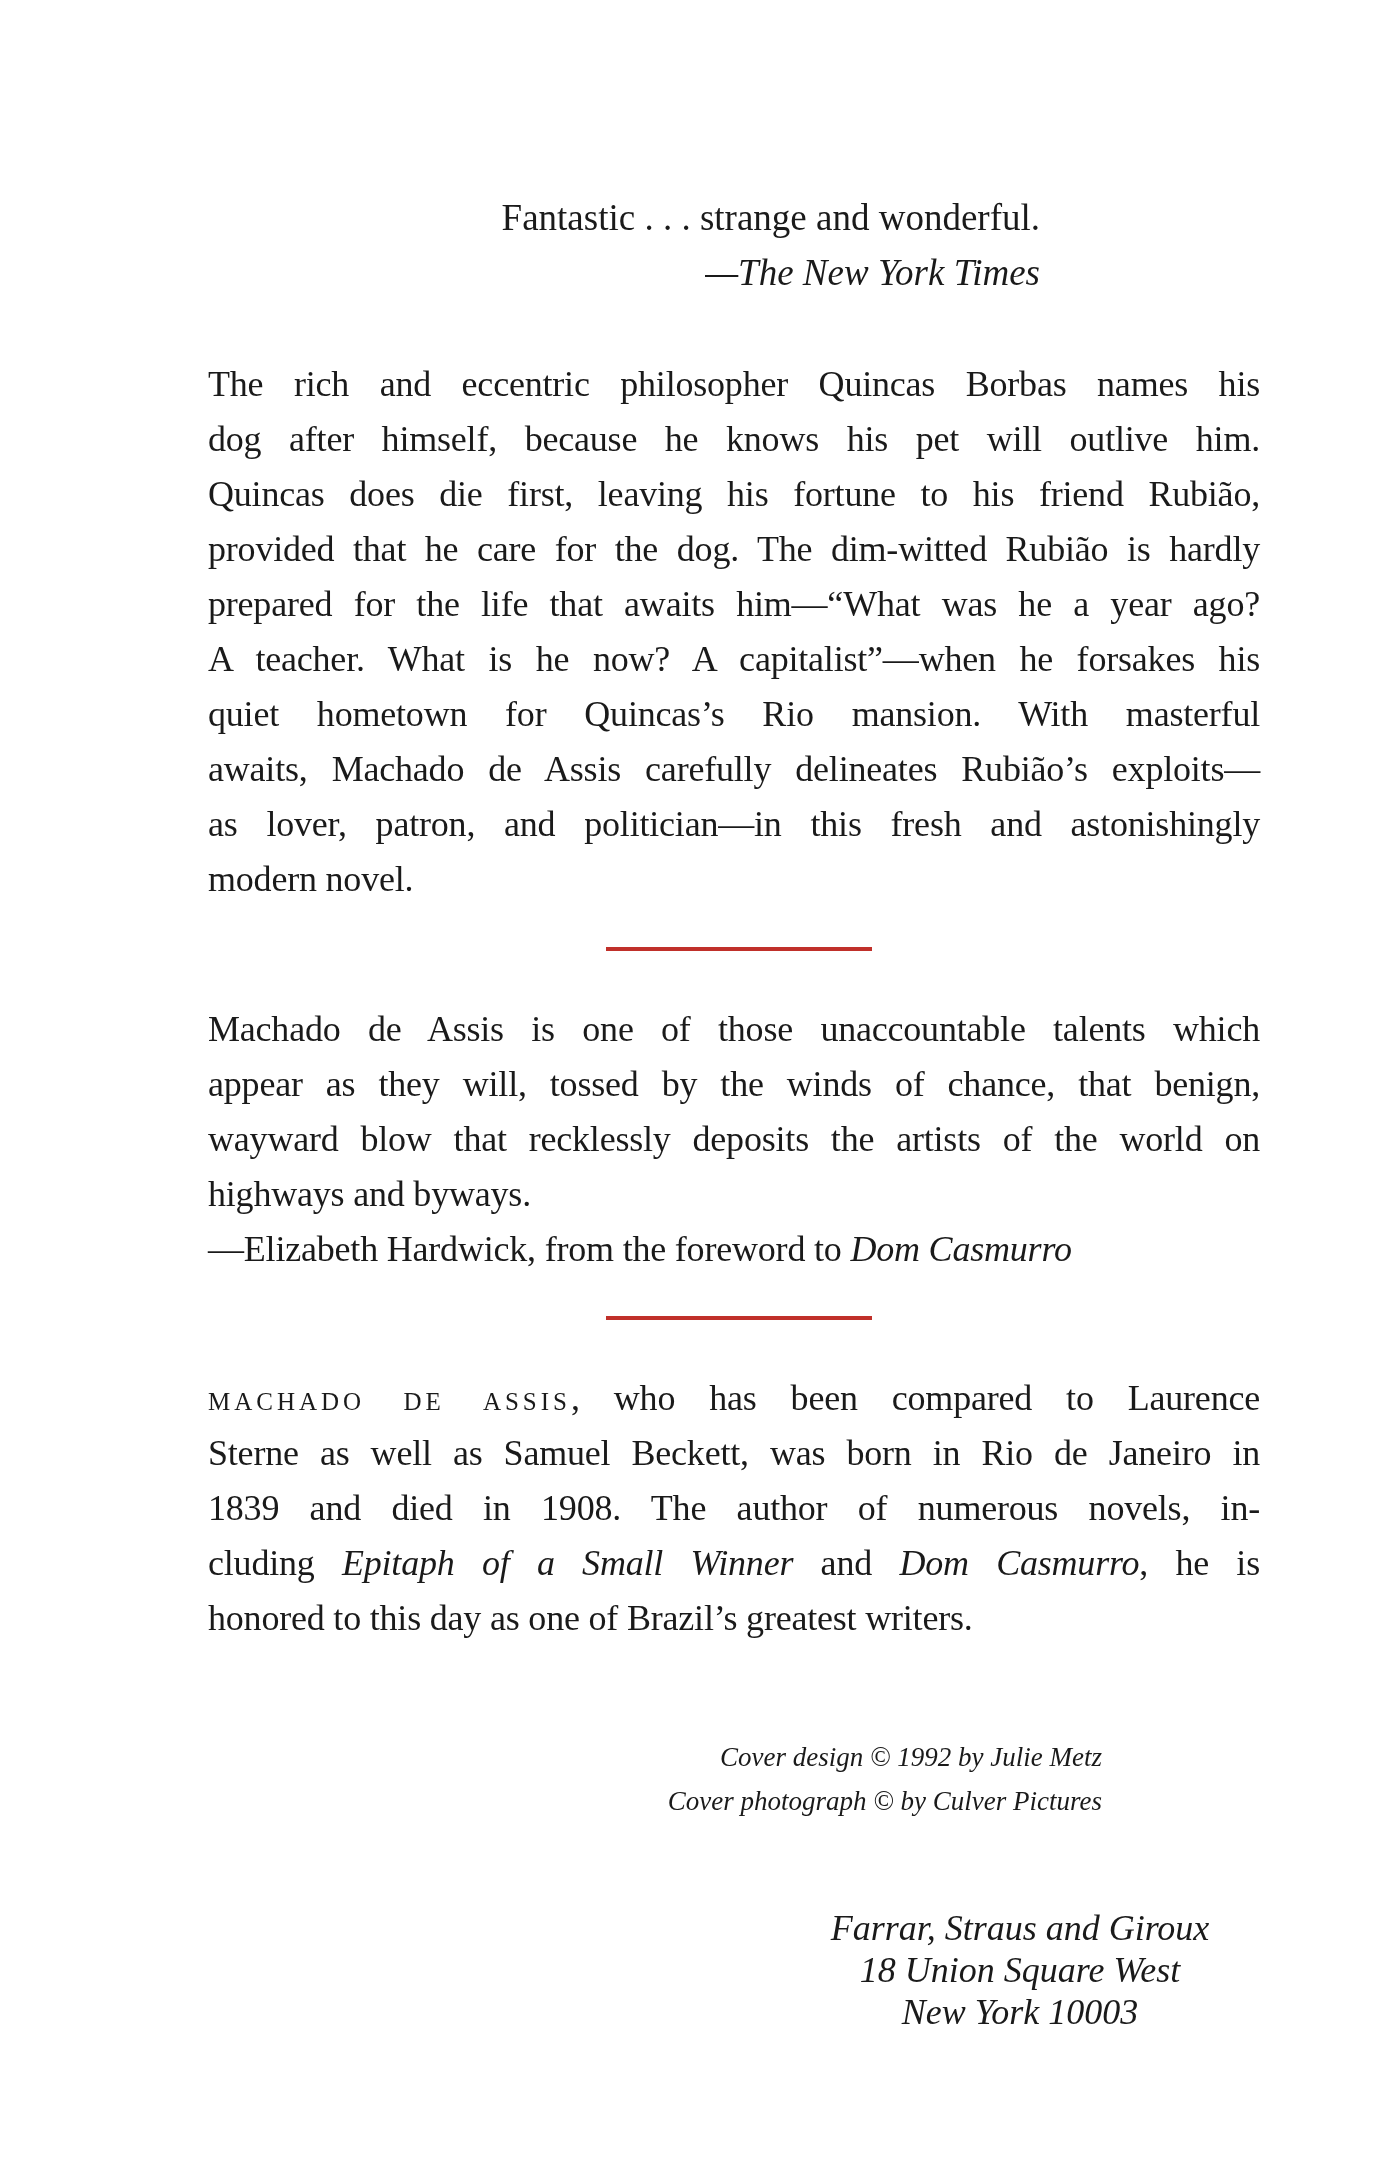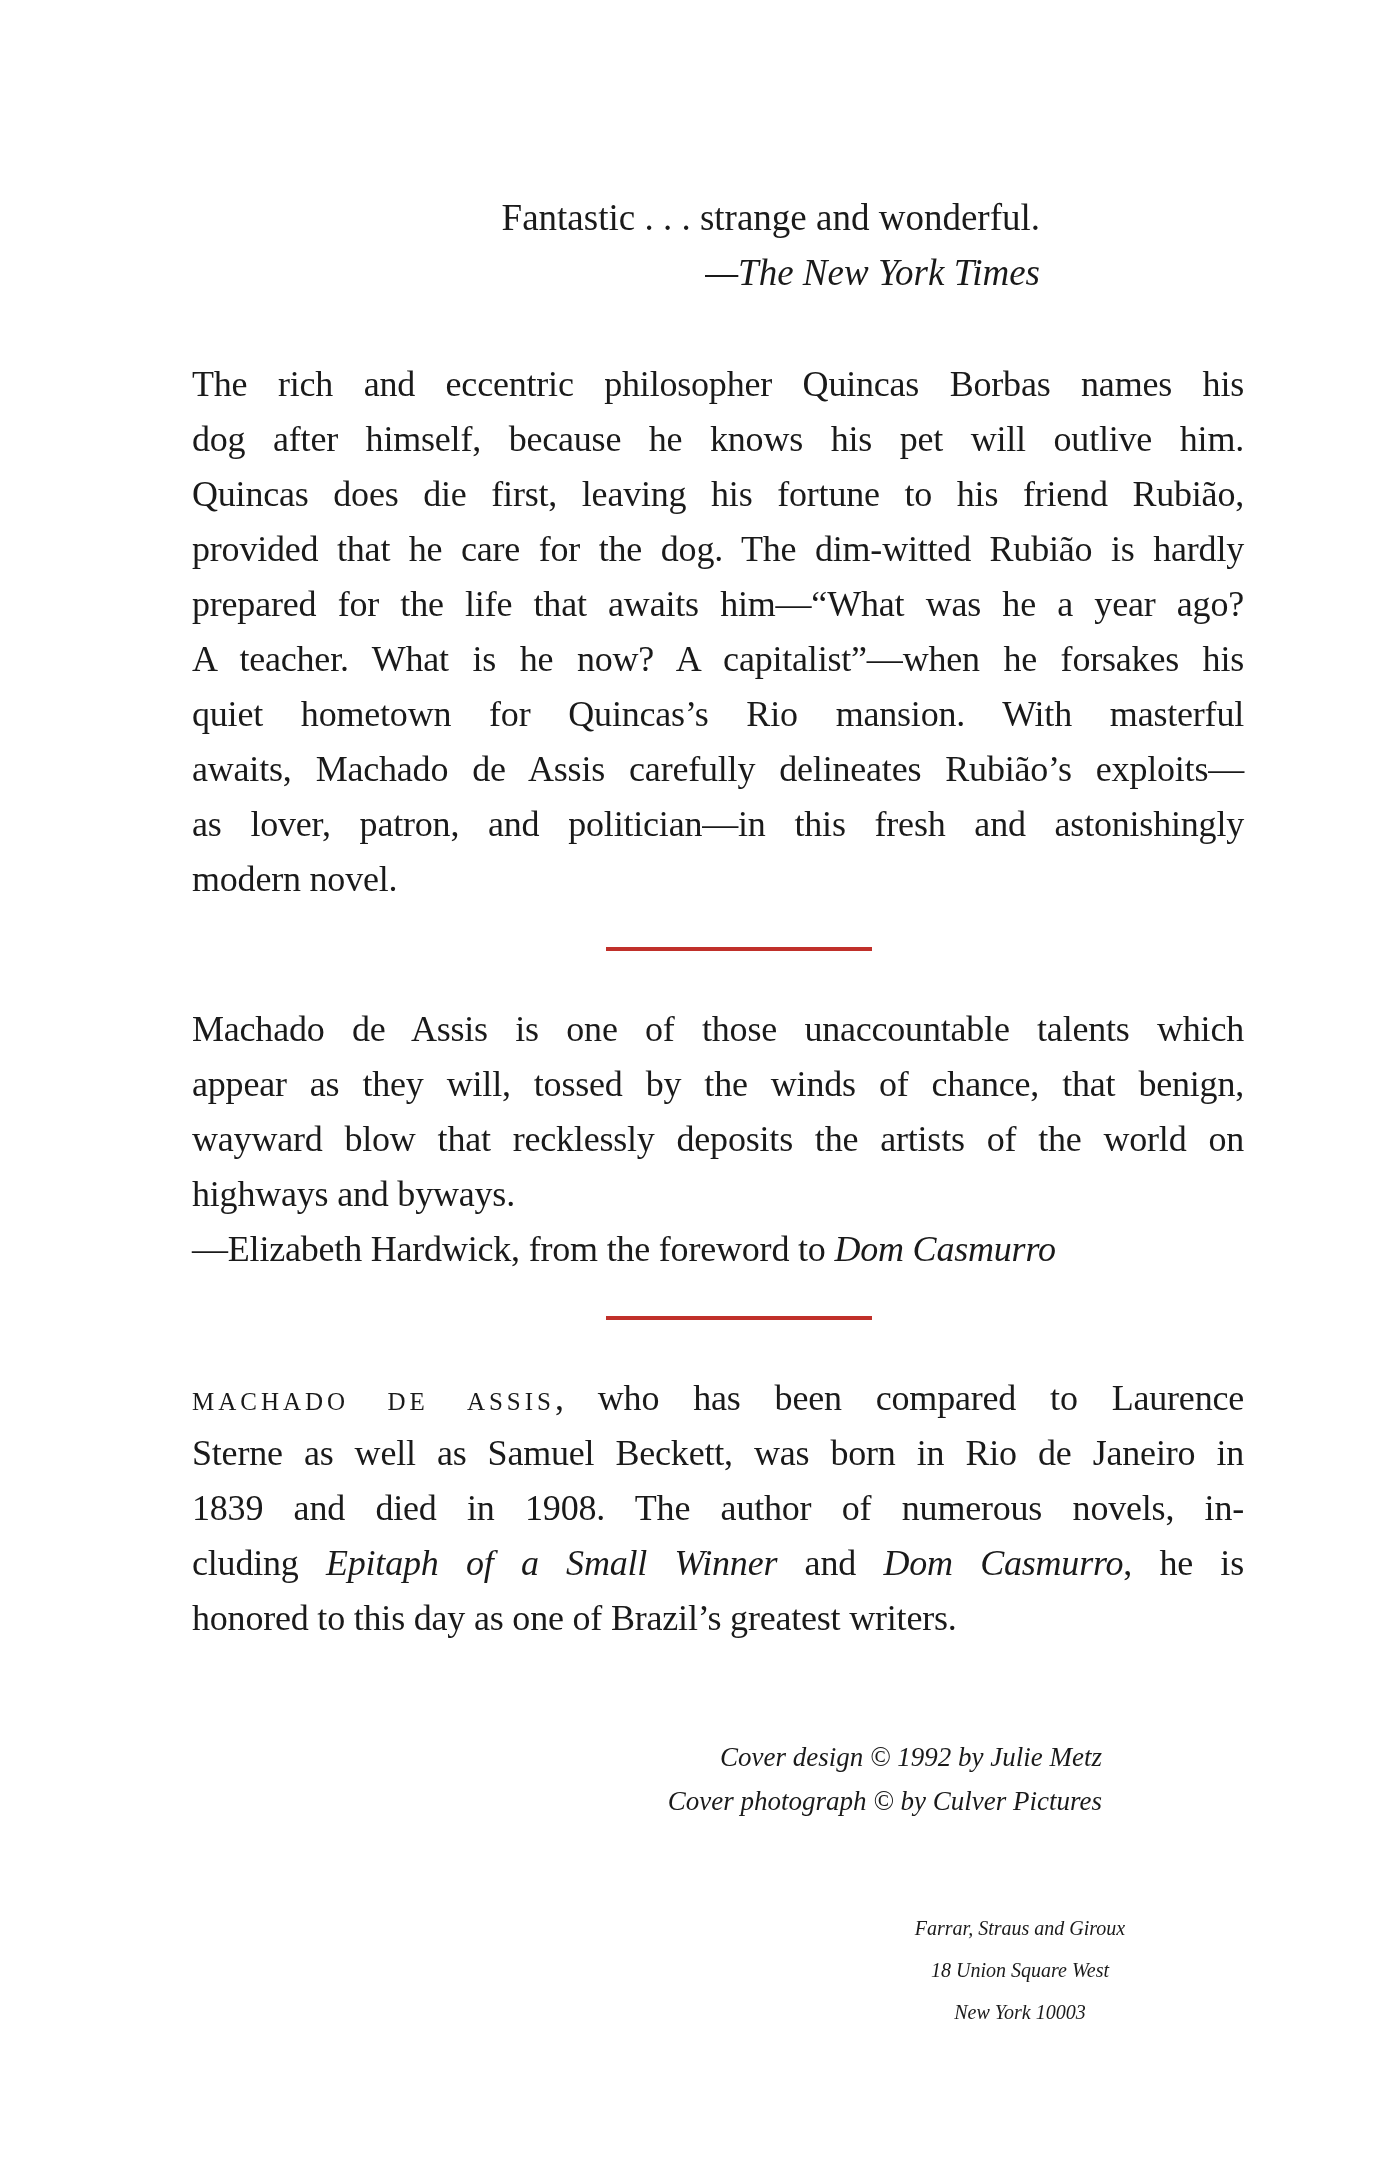--- a/index.html
+++ b/index.html
@@ -2,30 +2,30 @@
 <html><head>
 <meta charset="utf-8">
 <style>
   html, body { margin: 0; padding: 0; background: #ffffff; }
   body { width: 1400px; height: 2164px; position: relative; overflow: hidden;
          font-family: "Liberation Serif", "DejaVu Serif", serif; color: #1a1a1a; }
   .page { position: absolute; left: 0; top: 0; width: 1252px; height: 2164px; margin-left: 40px; }
   .blurb { position: absolute; text-align: right; font-size: 37px; line-height: 55px; }
   .blurb .quote { display: block; }
   .blurb .source { display: block; font-style: italic; }
-  .para { position: absolute; left: 152px; width: 1052px; font-size: 36px; line-height: 55px;
+  .para { position: absolute; left: 168px; width: 1052px; font-size: 36px; line-height: 55px;
           text-align: justify; text-align-last: left; letter-spacing: -0.2px; }
   .para .line { display: block; text-align: justify; text-align-last: justify; white-space: nowrap; }
   .para .line.last { text-align-last: left; }
   .rule { position: absolute; left: 566px; width: 266px; height: 4px; background: #c0302a; }
   .smallcaps { font-variant: small-caps; letter-spacing: 4px; text-transform: lowercase; }
   .attr { display: block; text-align: right; }
   .it { font-style: italic; }
   .credits { position: absolute; right: 190px; text-align: right; font-style: italic; font-size: 27px; line-height: 44px; }
-  .publisher { position: absolute; left: 790px; width: 380px; text-align: center; font-style: italic; font-size: 20px; line-height: 42px; }
+  .publisher { position: absolute; left: 790px; width: 380px; text-align: center; font-style: italic; font-size: 36px; line-height: 42px; }
   .credits span, .publisher span { display: block; }
 </style>
 </head>
 <body>
 
 <div class="page">
 
   <div class="blurb" style="left:380px; top:190px; width:620px;">
     <span class="quote">Fantastic . . . strange and wonderful.</span>
     <span class="source">—The New York Times</span>

